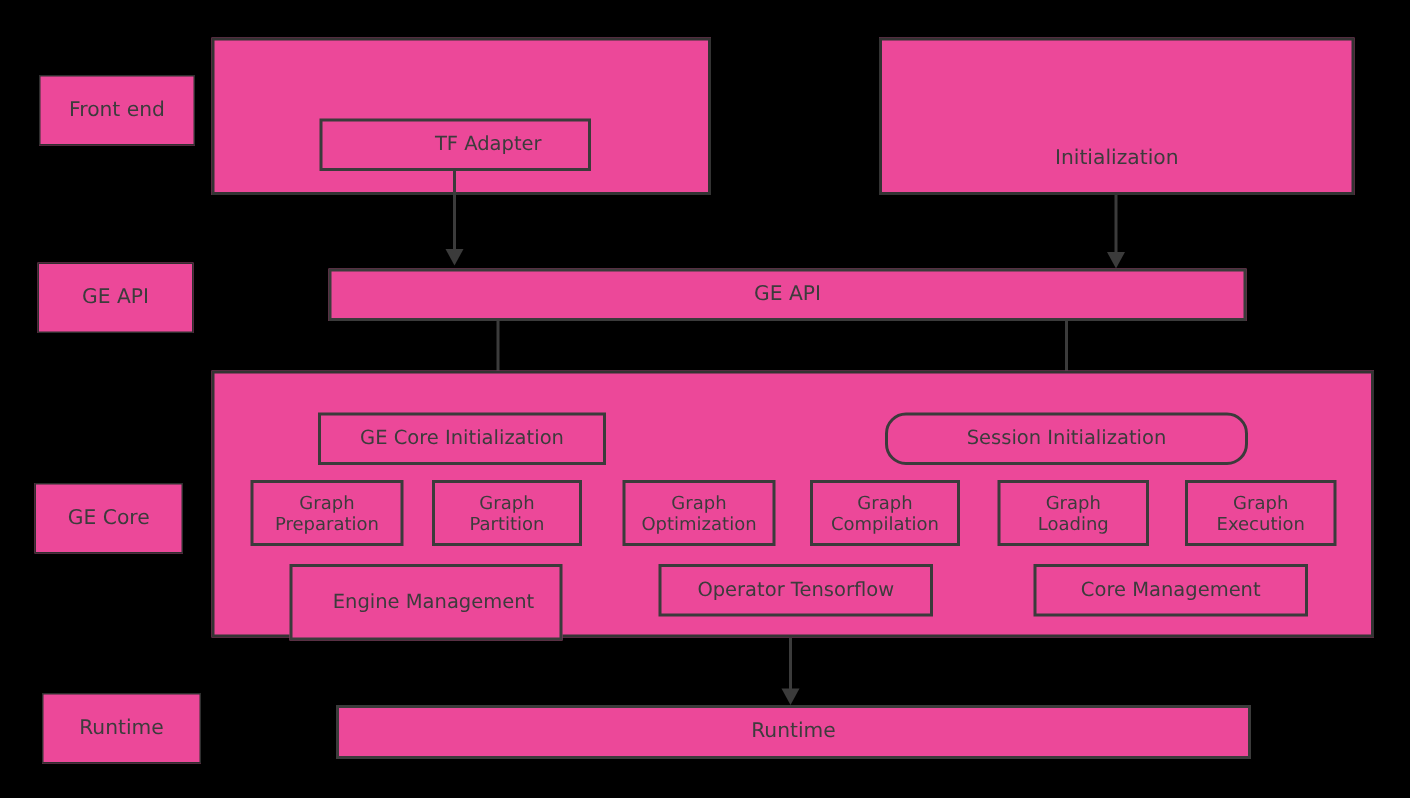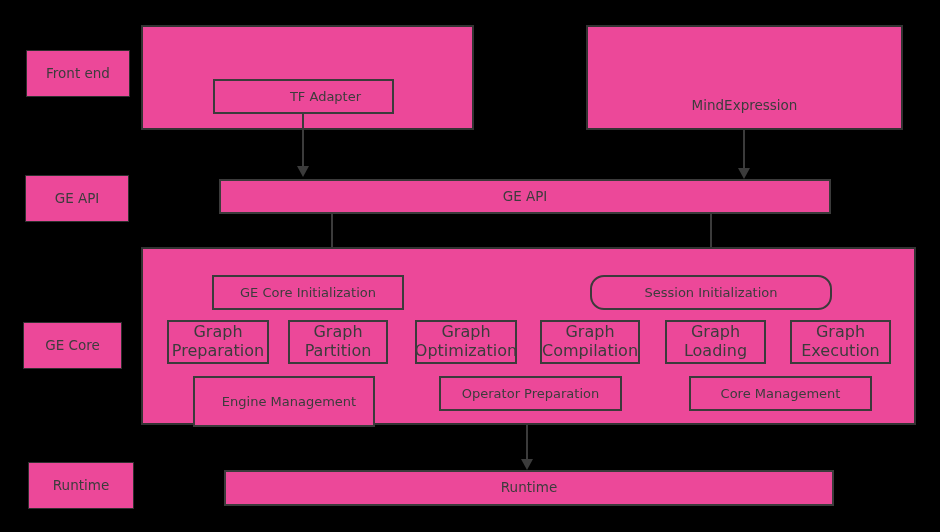--- a/index.html
+++ b/index.html
@@ -41,21 +41,21 @@
   }
   .group-title {
     position: absolute;
     color: #3c3c3c;
     font-size: 13.5px;
     text-align: center;
     white-space: nowrap;
   }
   .inner-box { font-size: 13px; }
   .bar-box   { font-size: 13.5px; }
-  .small-box { font-size: 16px; }
+  .small-box { font-size: 12px; }
   .mgmt-box  { font-size: 13px; }
 
   
   .arrow {
     position: absolute;
     width: 0;
   }
   .arrow .shaft {
     position: absolute;
     left: 0;
@@ -97,21 +97,21 @@
   </div>
 
   <div class="box group-box" style="left:141px; top:25px; width:333px; height:105px;">
     <span class="group-title" style="top:54px; left:0; right:0; font-size:13.5px;">Tensorflow</span>
   </div>
   <div class="box inner-box" style="left:213px; top:79px; width:181px; height:35px;padding-left:44px;">
     <span>TF Adapter</span>
   </div>
 
   <div class="box group-box" style="left:586px; top:25px; width:317px; height:105px;">
-    <span class="group-title" style="top:71px; left:0; right:0; font-size:13.5px;">MindExpression</span>
+    <span class="group-title" style="top:71px; left:0; right:0; font-size:13.5px;">Initialization</span>
   </div>
 
   <div class="arrow" style="left:303px; top:113px; height:66px;">
     <div class="shaft" style="height:55px;"></div>
     <div class="head" style="top:53px;"></div>
   </div>
 
   <div class="arrow" style="left:744px; top:130px; height:50px;">
     <div class="shaft" style="height:40px;"></div>
     <div class="head" style="top:38px;"></div>
@@ -162,21 +162,21 @@
   </div>
   <div class="box small-box" style="left:790px; top:320px; width:101px; height:44px;">
     <span>Graph
 Execution</span>
   </div>
 
   <div class="box mgmt-box" style="left:193px; top:376px; width:182px; height:51px;padding-left:10px;">
     <span>Engine Management</span>
   </div>
   <div class="box mgmt-box" style="left:439px; top:376px; width:183px; height:35px;">
-    <span>Operator Preparation</span>
+    <span>Operator Tensorflow</span>
   </div>
   <div class="box mgmt-box" style="left:689px; top:376px; width:183px; height:35px;">
     <span>Core Management</span>
   </div>
 
   <div class="arrow" style="left:527px; top:425px; height:46px;">
     <div class="shaft" style="height:36px;"></div>
     <div class="head" style="top:34px;"></div>
   </div>
 

